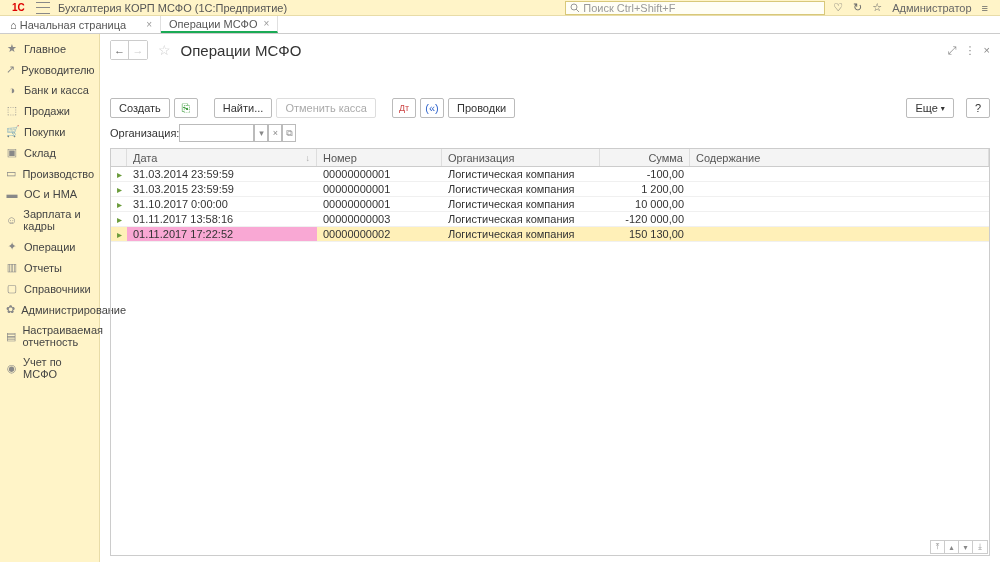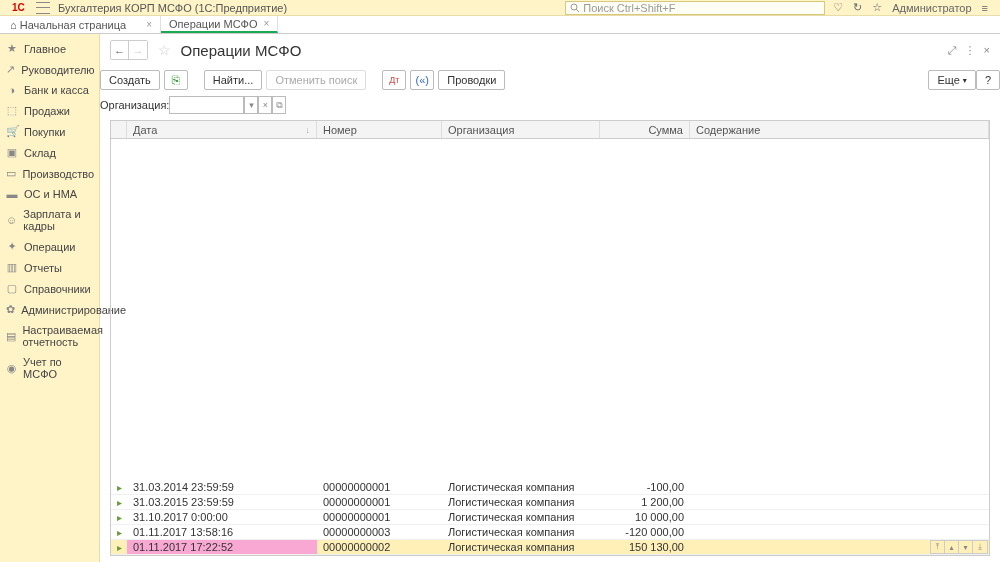--- a/index.html
+++ b/index.html
@@ -34,35 +34,35 @@
 .pagehdr { display:flex; align-items:center; padding:6px 10px; gap:6px; }
 .navbtns { display:flex; border:1px solid #ccc; border-radius:2px; }
 .navbtns button { width:18px; height:18px; border:none; background:#fff; cursor:pointer; color:#555; }
 .navbtns button:first-child { border-right:1px solid #ccc; }
 .star { color:#ccc; font-size:14px; margin:0 4px; }
 .pagetitle { font-size:15px; color:#333; }
 .hdr-right { margin-left:auto; display:flex; gap:8px; color:#888; }
 .hdr-right span { cursor:pointer; }
 
 
-.toolbar { display:flex; align-items:center; padding:4px 0; gap:4px; }
+.toolbar { display:flex; align-items:center; padding:4px 10px; gap:4px;margin-top:28px; }
 .btn { height:20px; padding:0 8px; border:1px solid #bbb; background:#fff; border-radius:2px; cursor:pointer; color:#333; display:flex; align-items:center; }
 .btn.icon { width:24px; padding:0; justify-content:center; }
 .btn.disabled { color:#aaa; border-color:#ddd; cursor:default; }
 .btn.more::after { content:" ▾"; font-size:8px; margin-left:3px; }
-.toolbar .right { margin-left:auto; display:flex; gap:0; }
-
-
-.filterrow { display:flex; align-items:center; padding:2px 0 6px; gap:0; }
+.toolbar .right { margin-left:auto; display:flex; gap:12px; }
+
+
+.filterrow { display:flex; align-items:center; padding:2px 10px 6px; gap:0; }
 .filterrow label { color:#333; }
 .orgfield { width:75px; height:18px; border:1px solid #bbb; background:#fff; }
 .fsmall { width:14px; height:18px; border:1px solid #bbb; background:#fff; display:flex; align-items:center; justify-content:center; color:#888; cursor:pointer; font-size:9px; }
 
 
-.grid { flex:1; margin:0 10px 6px; border:1px solid #ccc; display:flex; flex-direction:column; overflow:hidden;justify-content:space-between; }
+.grid { flex:1; margin:0 10px 6px; border:1px solid #ccc; display:flex; flex-direction:column; overflow:hidden; }
 .ghdr { display:flex; background:#f4f4f4; border-bottom:1px solid #ccc; height:18px; }
 .ghdr div { padding:3px 6px; border-right:1px solid #ddd; color:#555; display:flex; align-items:center; }
 .c-ic { width:16px; flex:none; }
 .c-date { width:190px; position:relative; }
 .c-num { width:125px; }
 .c-org { width:158px; }
 .c-sum { width:90px; justify-content:flex-end; }
 .c-desc { flex:1; }
 .sort { margin-left:auto; color:#aaa; font-size:9px; }
 .grow { display:flex; height:15px; align-items:center; border-bottom:1px solid #f0f0f0; }
@@ -197,21 +197,21 @@
         <span>⋮</span>
         <span>×</span>
       </div>
     </div>
 
     <div class="toolbar">
       <button class="btn">Создать</button>
       <button class="btn icon" style="color:#1a8a1a">⎘</button>
       <span style="width:8px"></span>
       <button class="btn">Найти...</button>
-      <button class="btn disabled">Отменить поиск</button>
+      <button class="btn disabled">Отменить касса</button>
       <span style="width:8px"></span>
       <button class="btn icon" style="color:#cc4444;font-size:9px">Дт<br></button>
       <button class="btn icon" style="color:#3366cc">(«)</button>
       <button class="btn">Проводки</button>
       <div class="right">
         <button class="btn more">Еще</button>
         <button class="btn">?</button>
       </div>
     </div>
 

